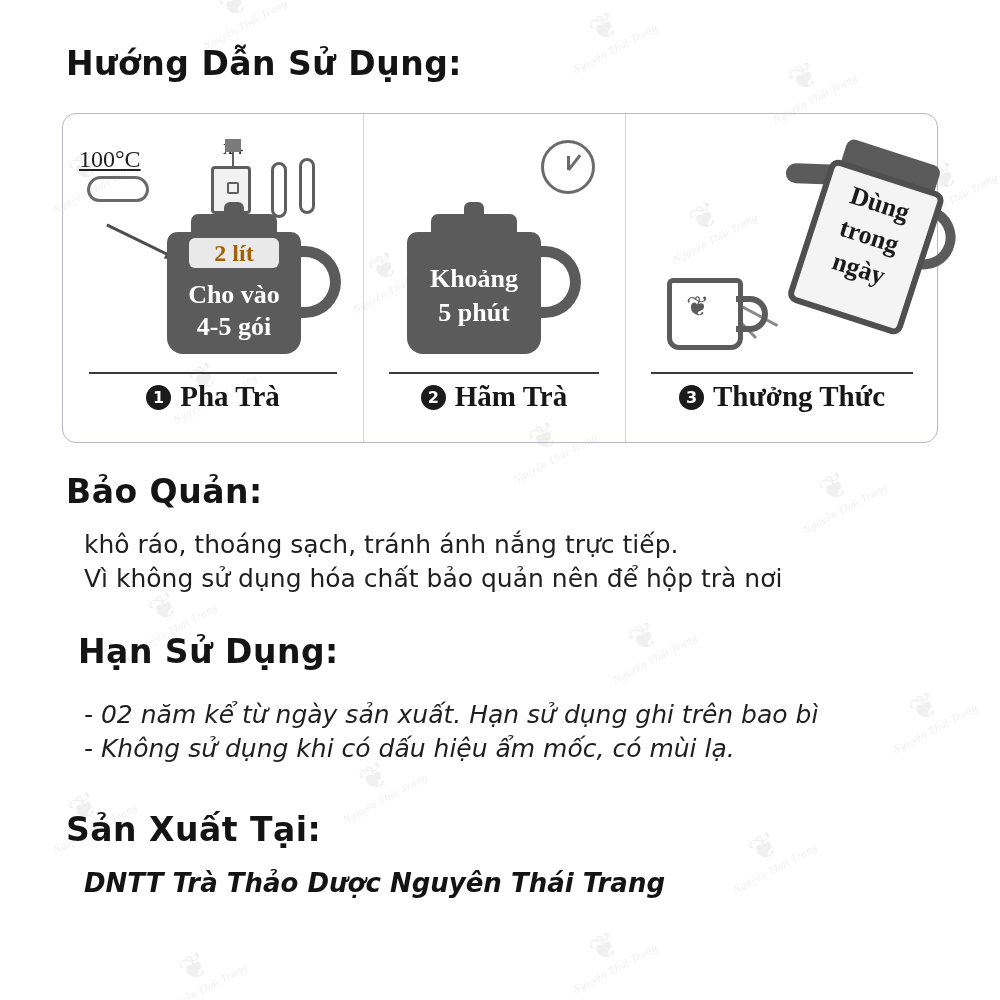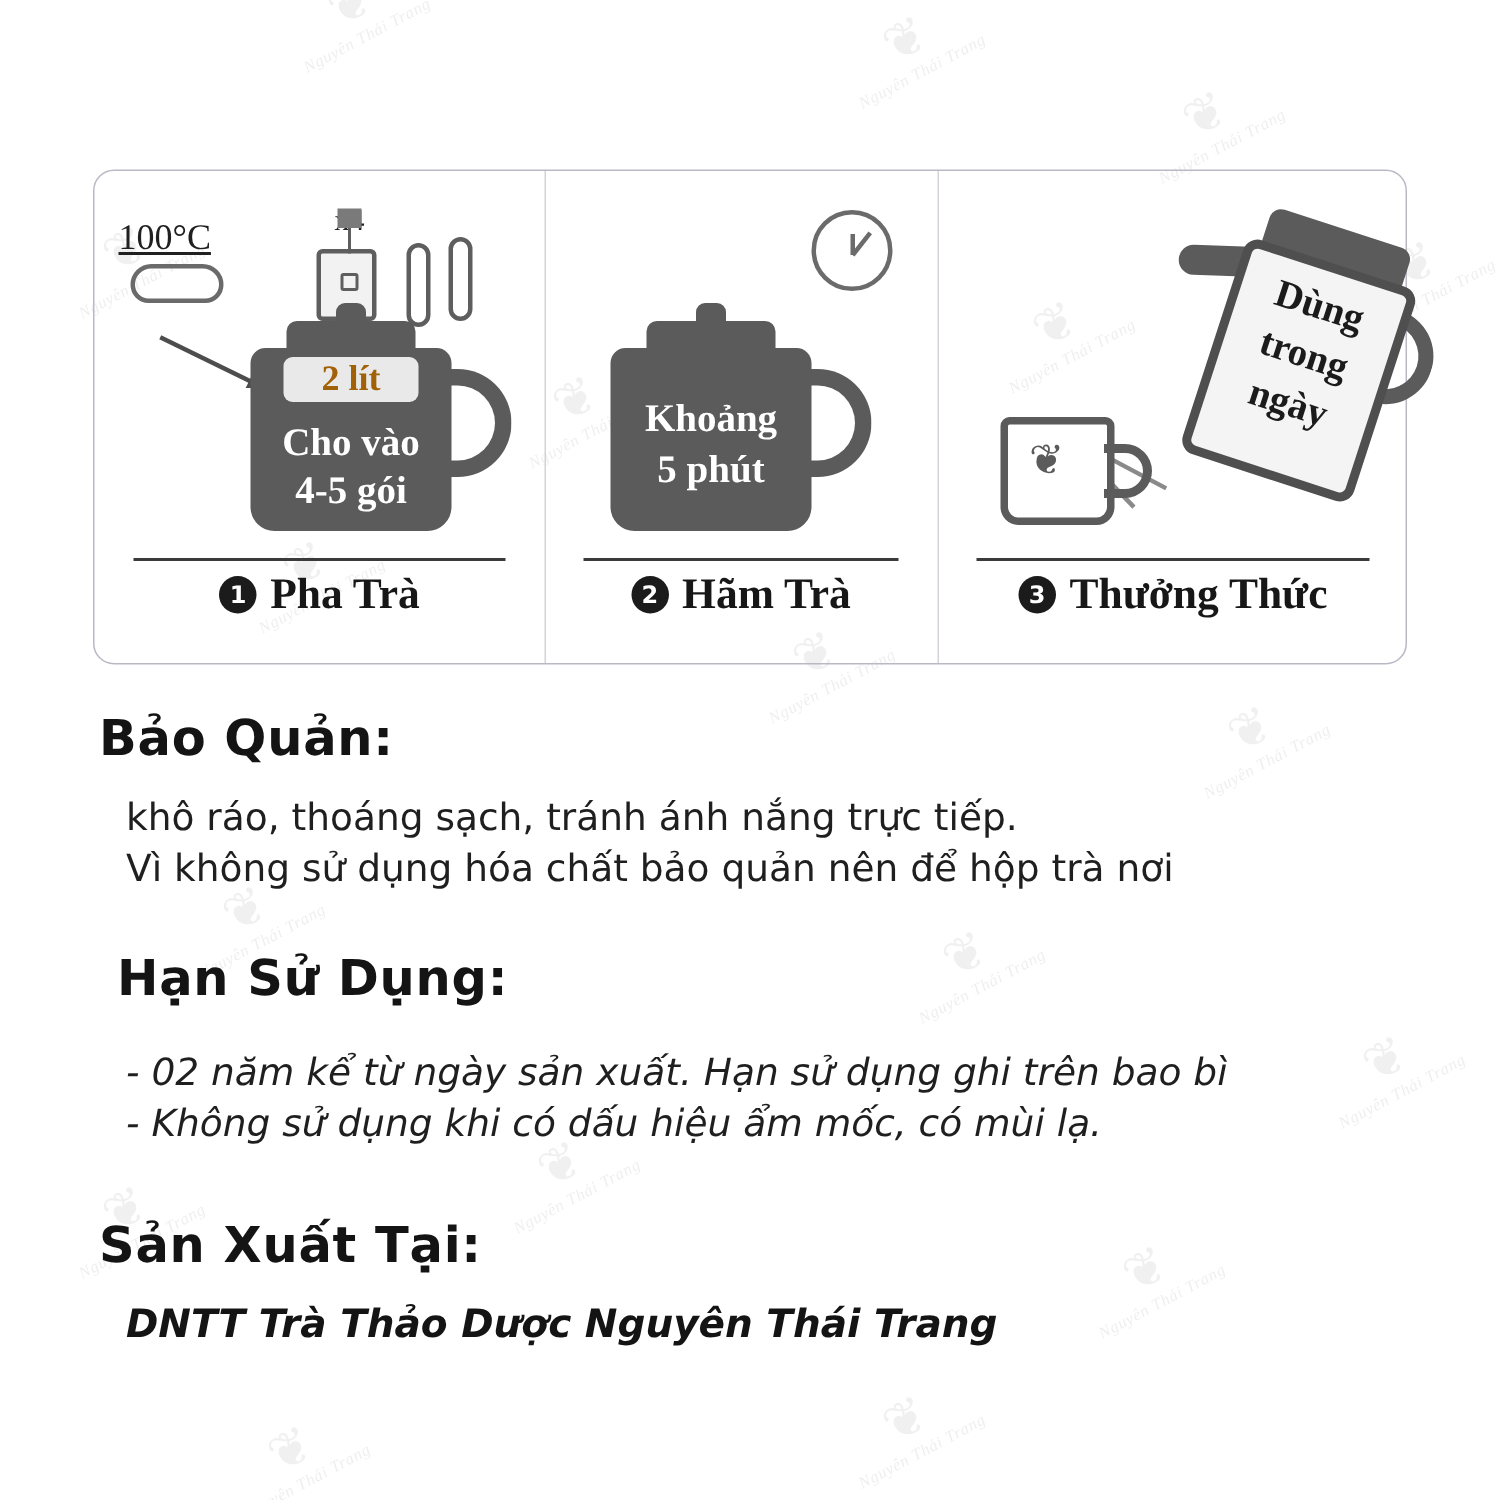--- a/index.html
+++ b/index.html
@@ -535,20 +535,21 @@
     <span class="wm-text">Nguyên Thái Trang</span>
   </div>
   <div class="wm" style="left:150px;top:950px;transform:rotate(-28deg);">
     <span class="wm-leaf">❦</span>
     <span class="wm-text">Nguyên Thái Trang</span>
   </div>
 </div>
 
 <div id="page">
 
+  <div id="title" class="heading">Hướng Dẫn Sử Dụng:</div>
 
   <div id="usage-panel">
 
     <div class="step-sep" style="left:300px;"></div>
     <div class="step-sep" style="left:562px;"></div>
 
     <div class="step" id="step-1">
 
       <div class="temp-label" style="left:16px;top:32px;text-decoration:underline;">100°C</div>
       <div class="x4-label" style="left:160px;top:22px;">x4</div>

